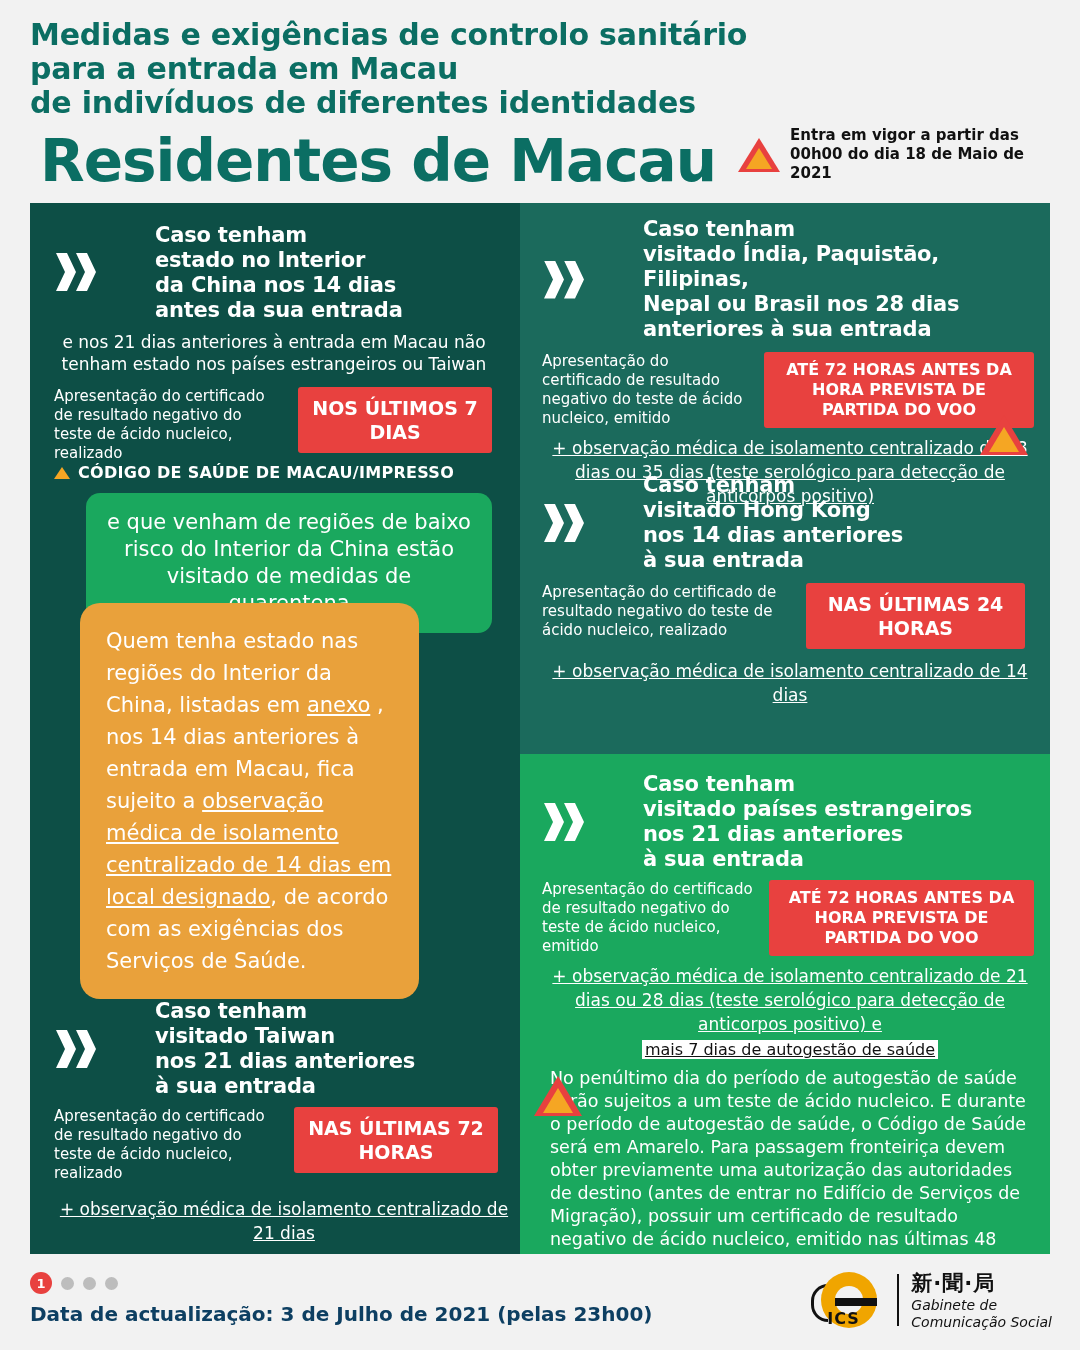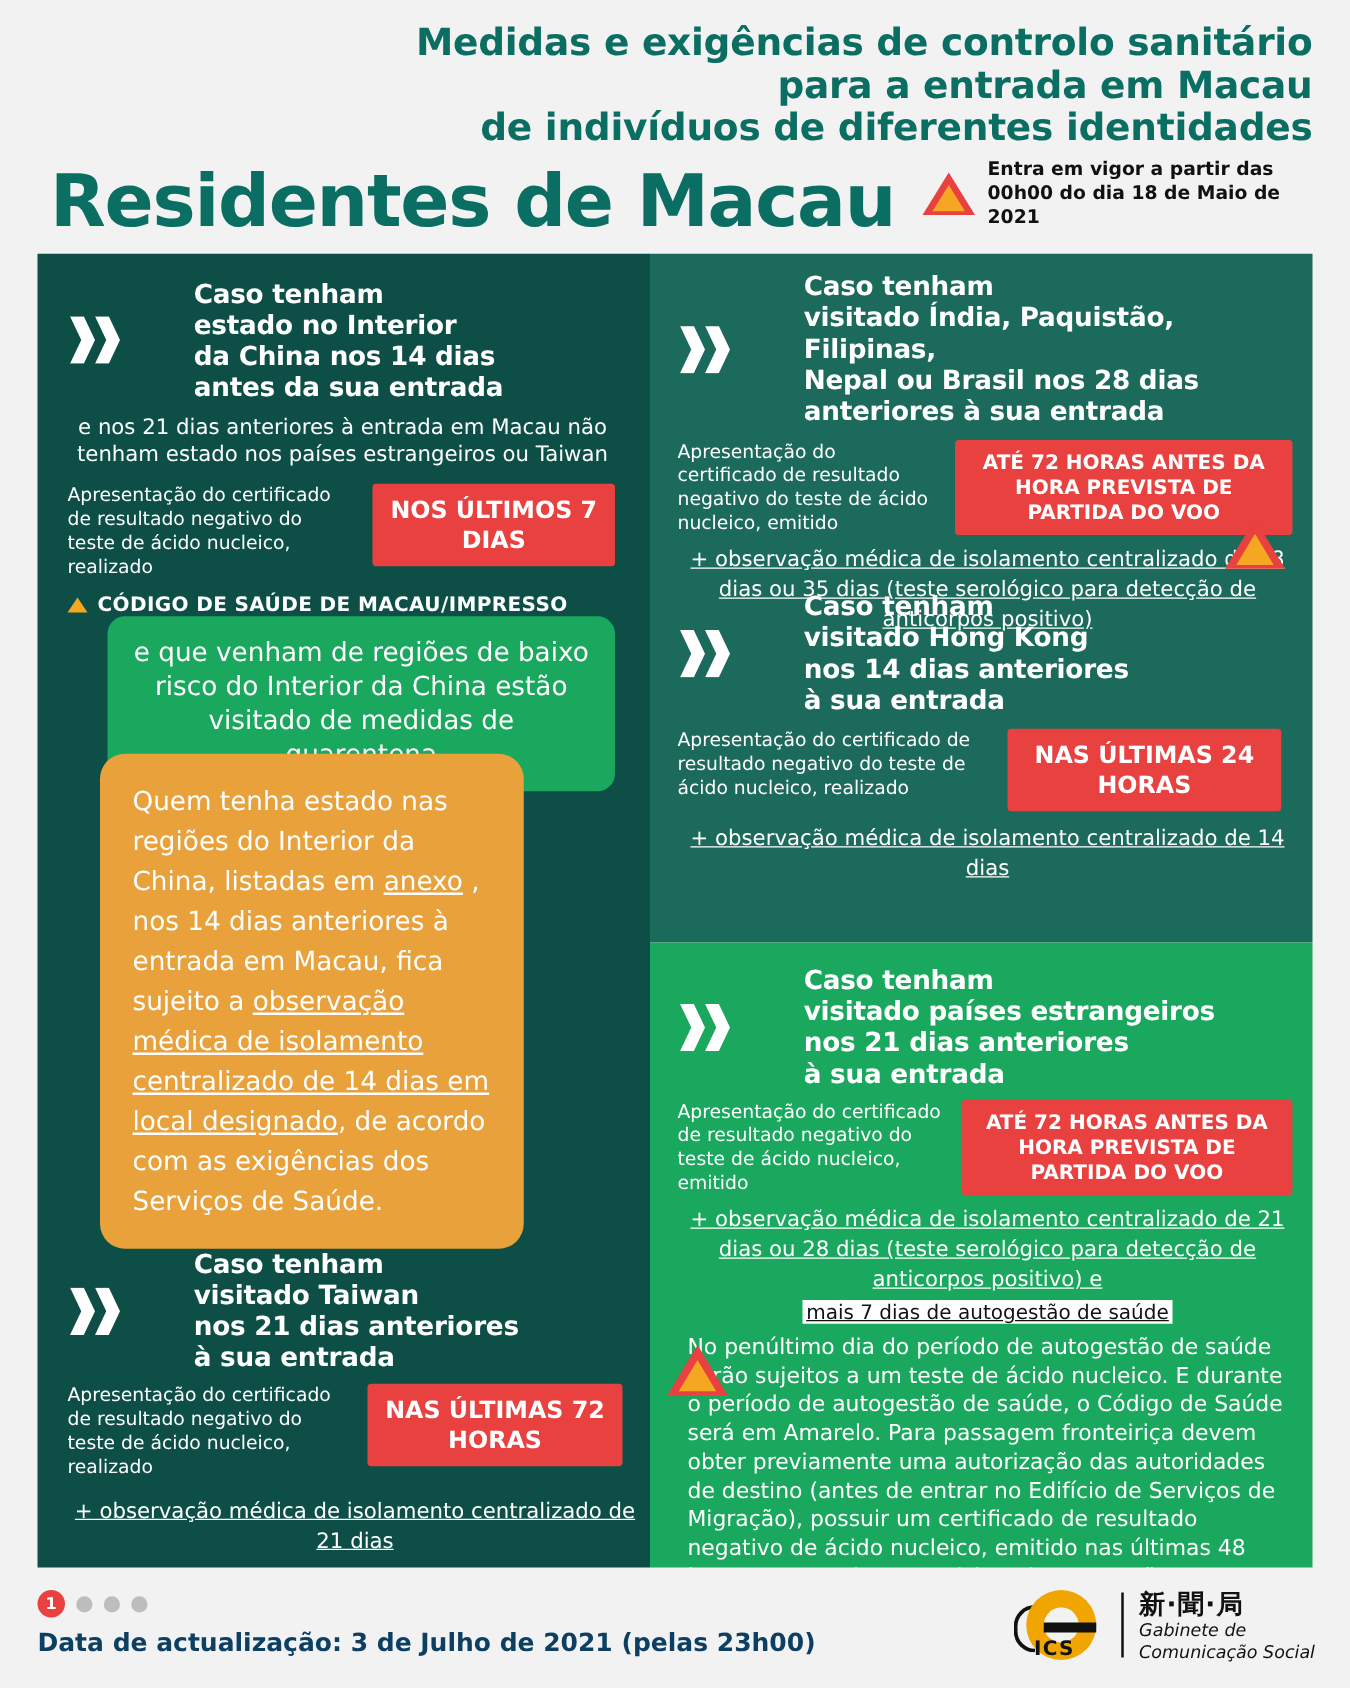--- a/index.html
+++ b/index.html
@@ -6,21 +6,21 @@
   body{
     width:1080px;height:1350px;
     background:#f2f2f2;
     font-family:"DejaVu Sans", sans-serif;
     overflow:hidden;
     position:relative;
   }
   .page{position:relative;width:1080px;height:1350px;background:#f2f2f2;}
 
   
-  .header{padding:18px 30px 0 30px;text-align:right;}
+  .header{padding:18px 30px 0 30px;text-align:left;}
   .hdr-line{
     color:#0b6e63;font-weight:bold;font-size:30px;line-height:34px;
     letter-spacing:-0.2px;font-family:"DejaVu Sans", sans-serif;
   }
   .title-row{
     display:flex;align-items:flex-end;justify-content:flex-start;
     padding:6px 30px 0 40px;
   }
   .big-title{
     color:#0b6e63;font-weight:bold;font-size:58px;line-height:60px;
@@ -69,21 +69,21 @@
   }
   .red-box.sm{font-size:16px;line-height:20px;padding:8px 10px;}
   .underline-txt{color:#fff;font-size:17px;line-height:24px;text-decoration:underline;}
 
   
   .l1{position:absolute;left:24px;top:18px;width:450px;}
   .l1 .blk-title{padding-top:2px;}
   .l1-sub{margin-top:8px;color:#fff;font-size:17px;line-height:22px;text-align:center;width:440px;}
   .l1-row{display:flex;margin-top:12px;align-items:flex-start;gap:14px;}
   .l1-row .small-white{width:230px;}
-  .code-line{display:flex;align-items:center;margin-top:11px;gap:8px;}
+  .code-line{display:flex;align-items:center;margin-top:0;gap:8px;}
   .tri-s{
     width:0;height:0;border-left:8px solid transparent;border-right:8px solid transparent;
     border-bottom:12px solid #f5a623;
   }
   .code-line span{color:#fff;font-weight:bold;font-size:16px;letter-spacing:0.3px;}
 
   .green-box{
     position:absolute;left:56px;top:290px;width:406px;
     background:#1aa85e;border-radius:14px;padding:16px 18px;
     color:#fff;font-size:21px;line-height:27px;text-align:center;box-sizing:border-box;

